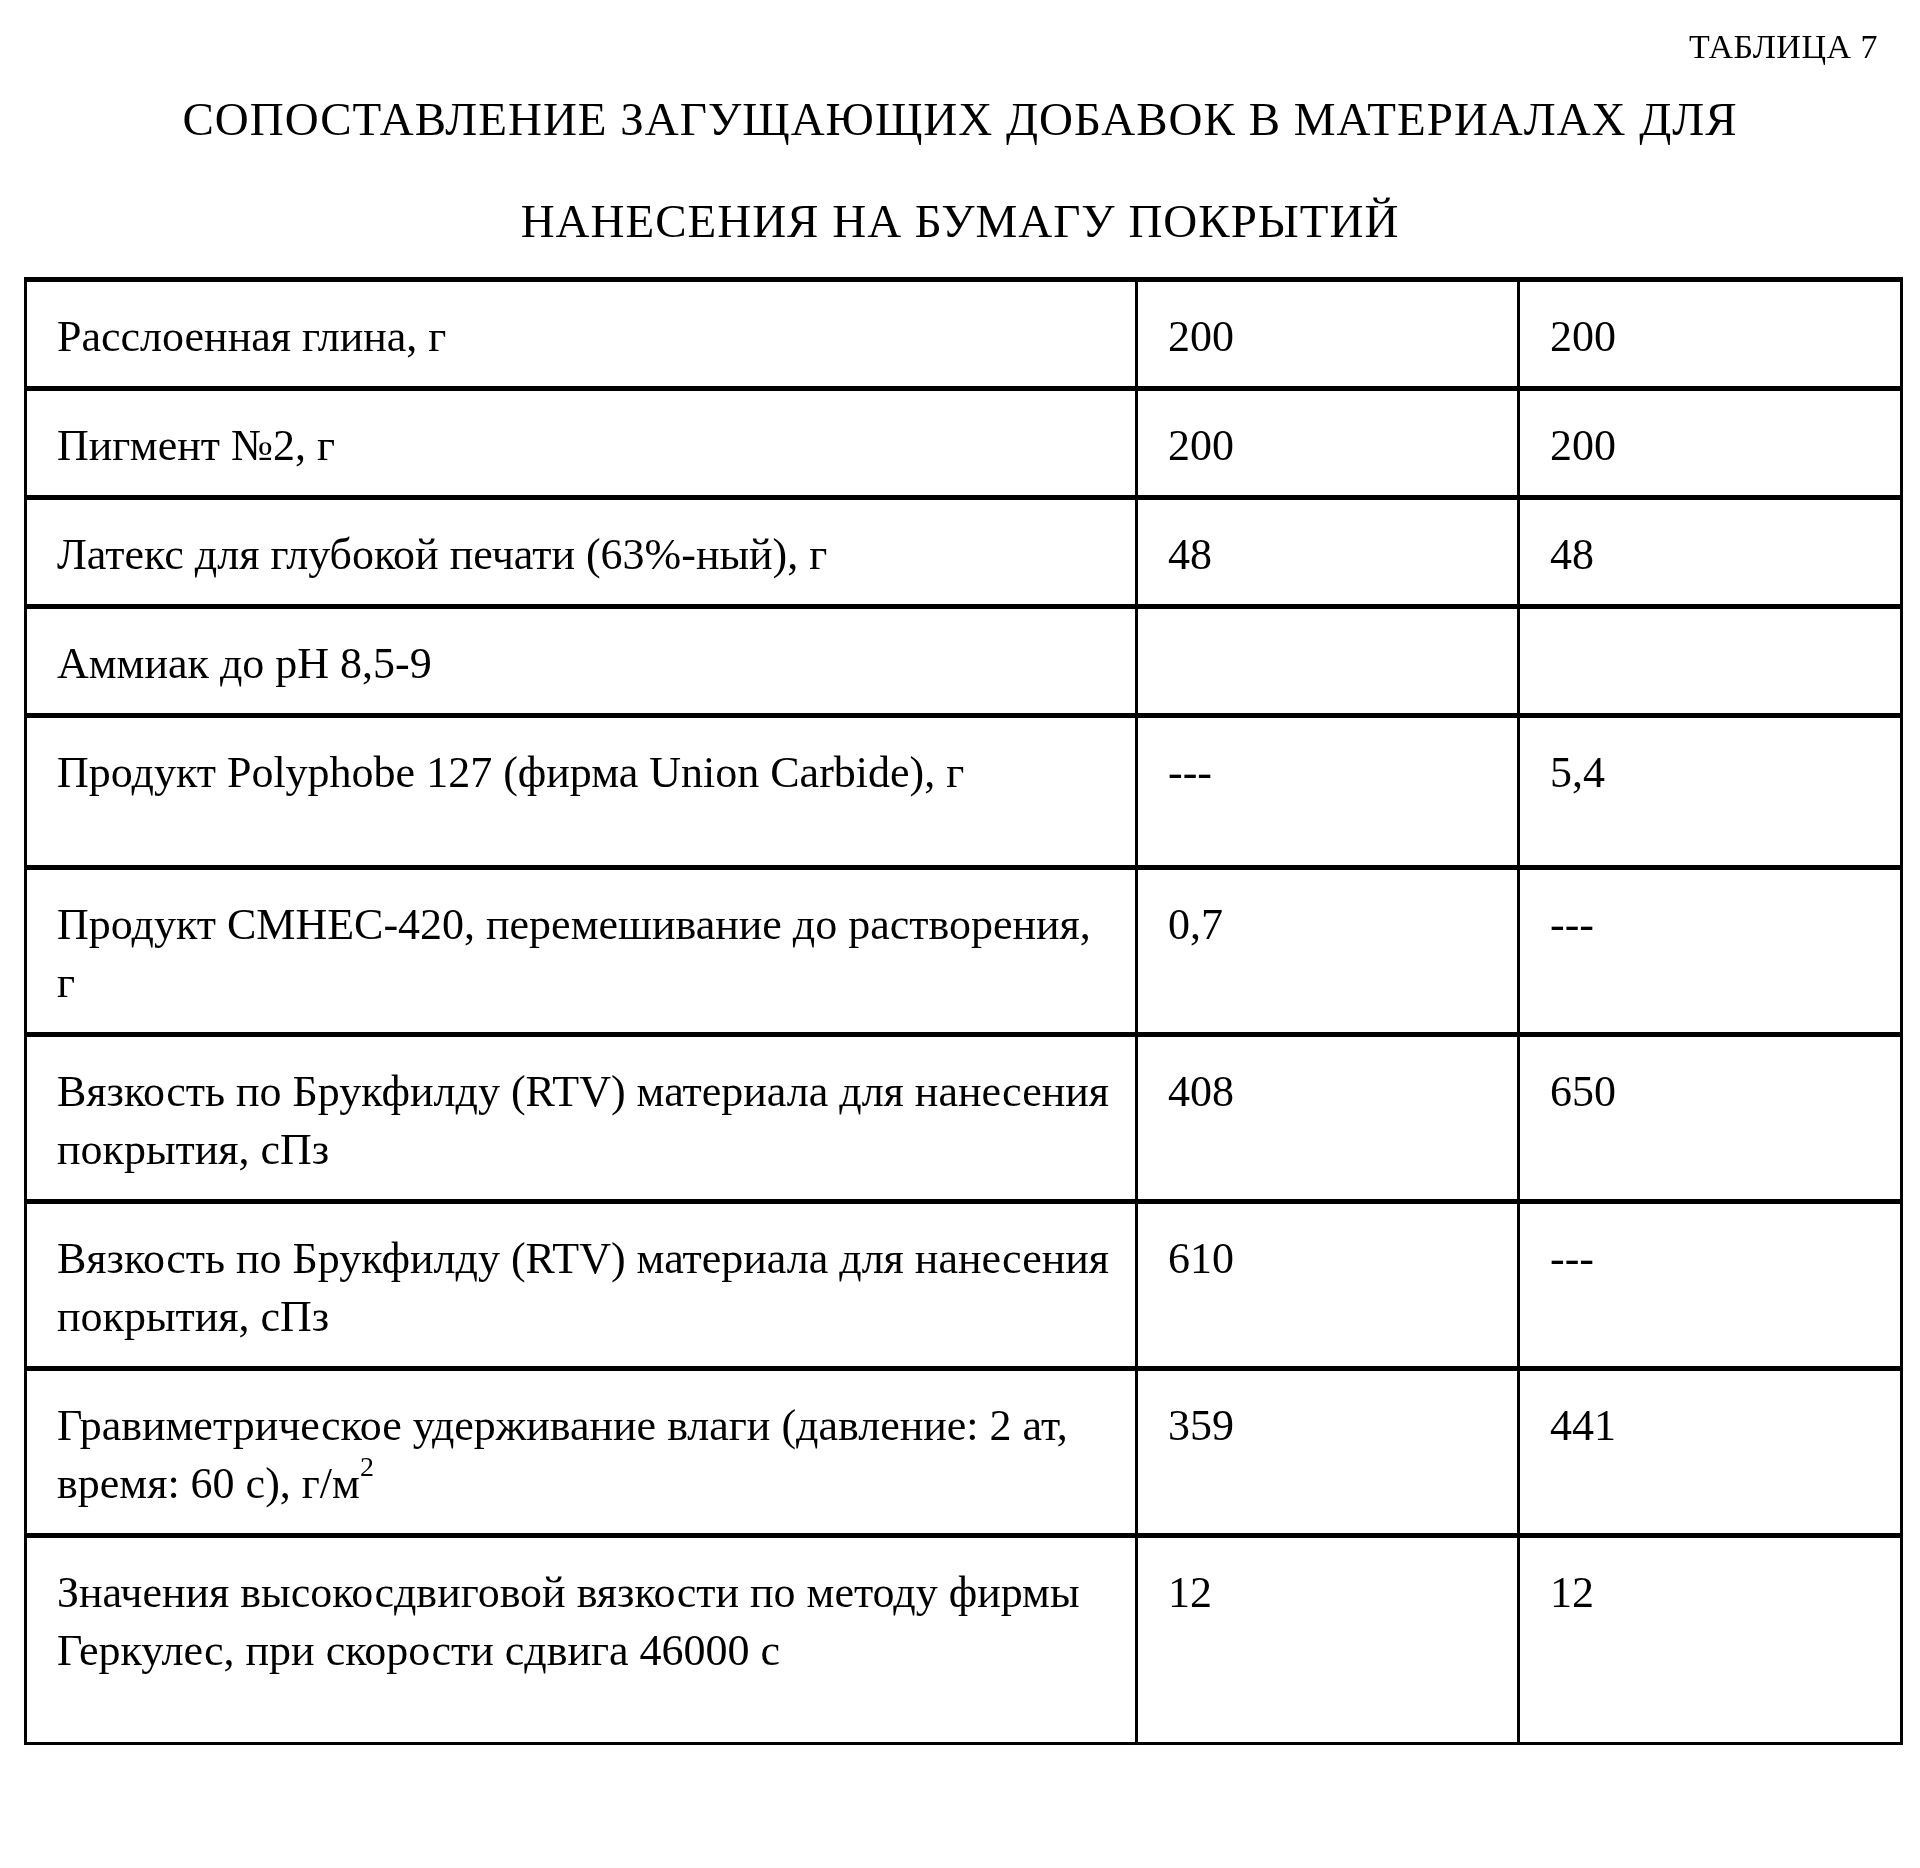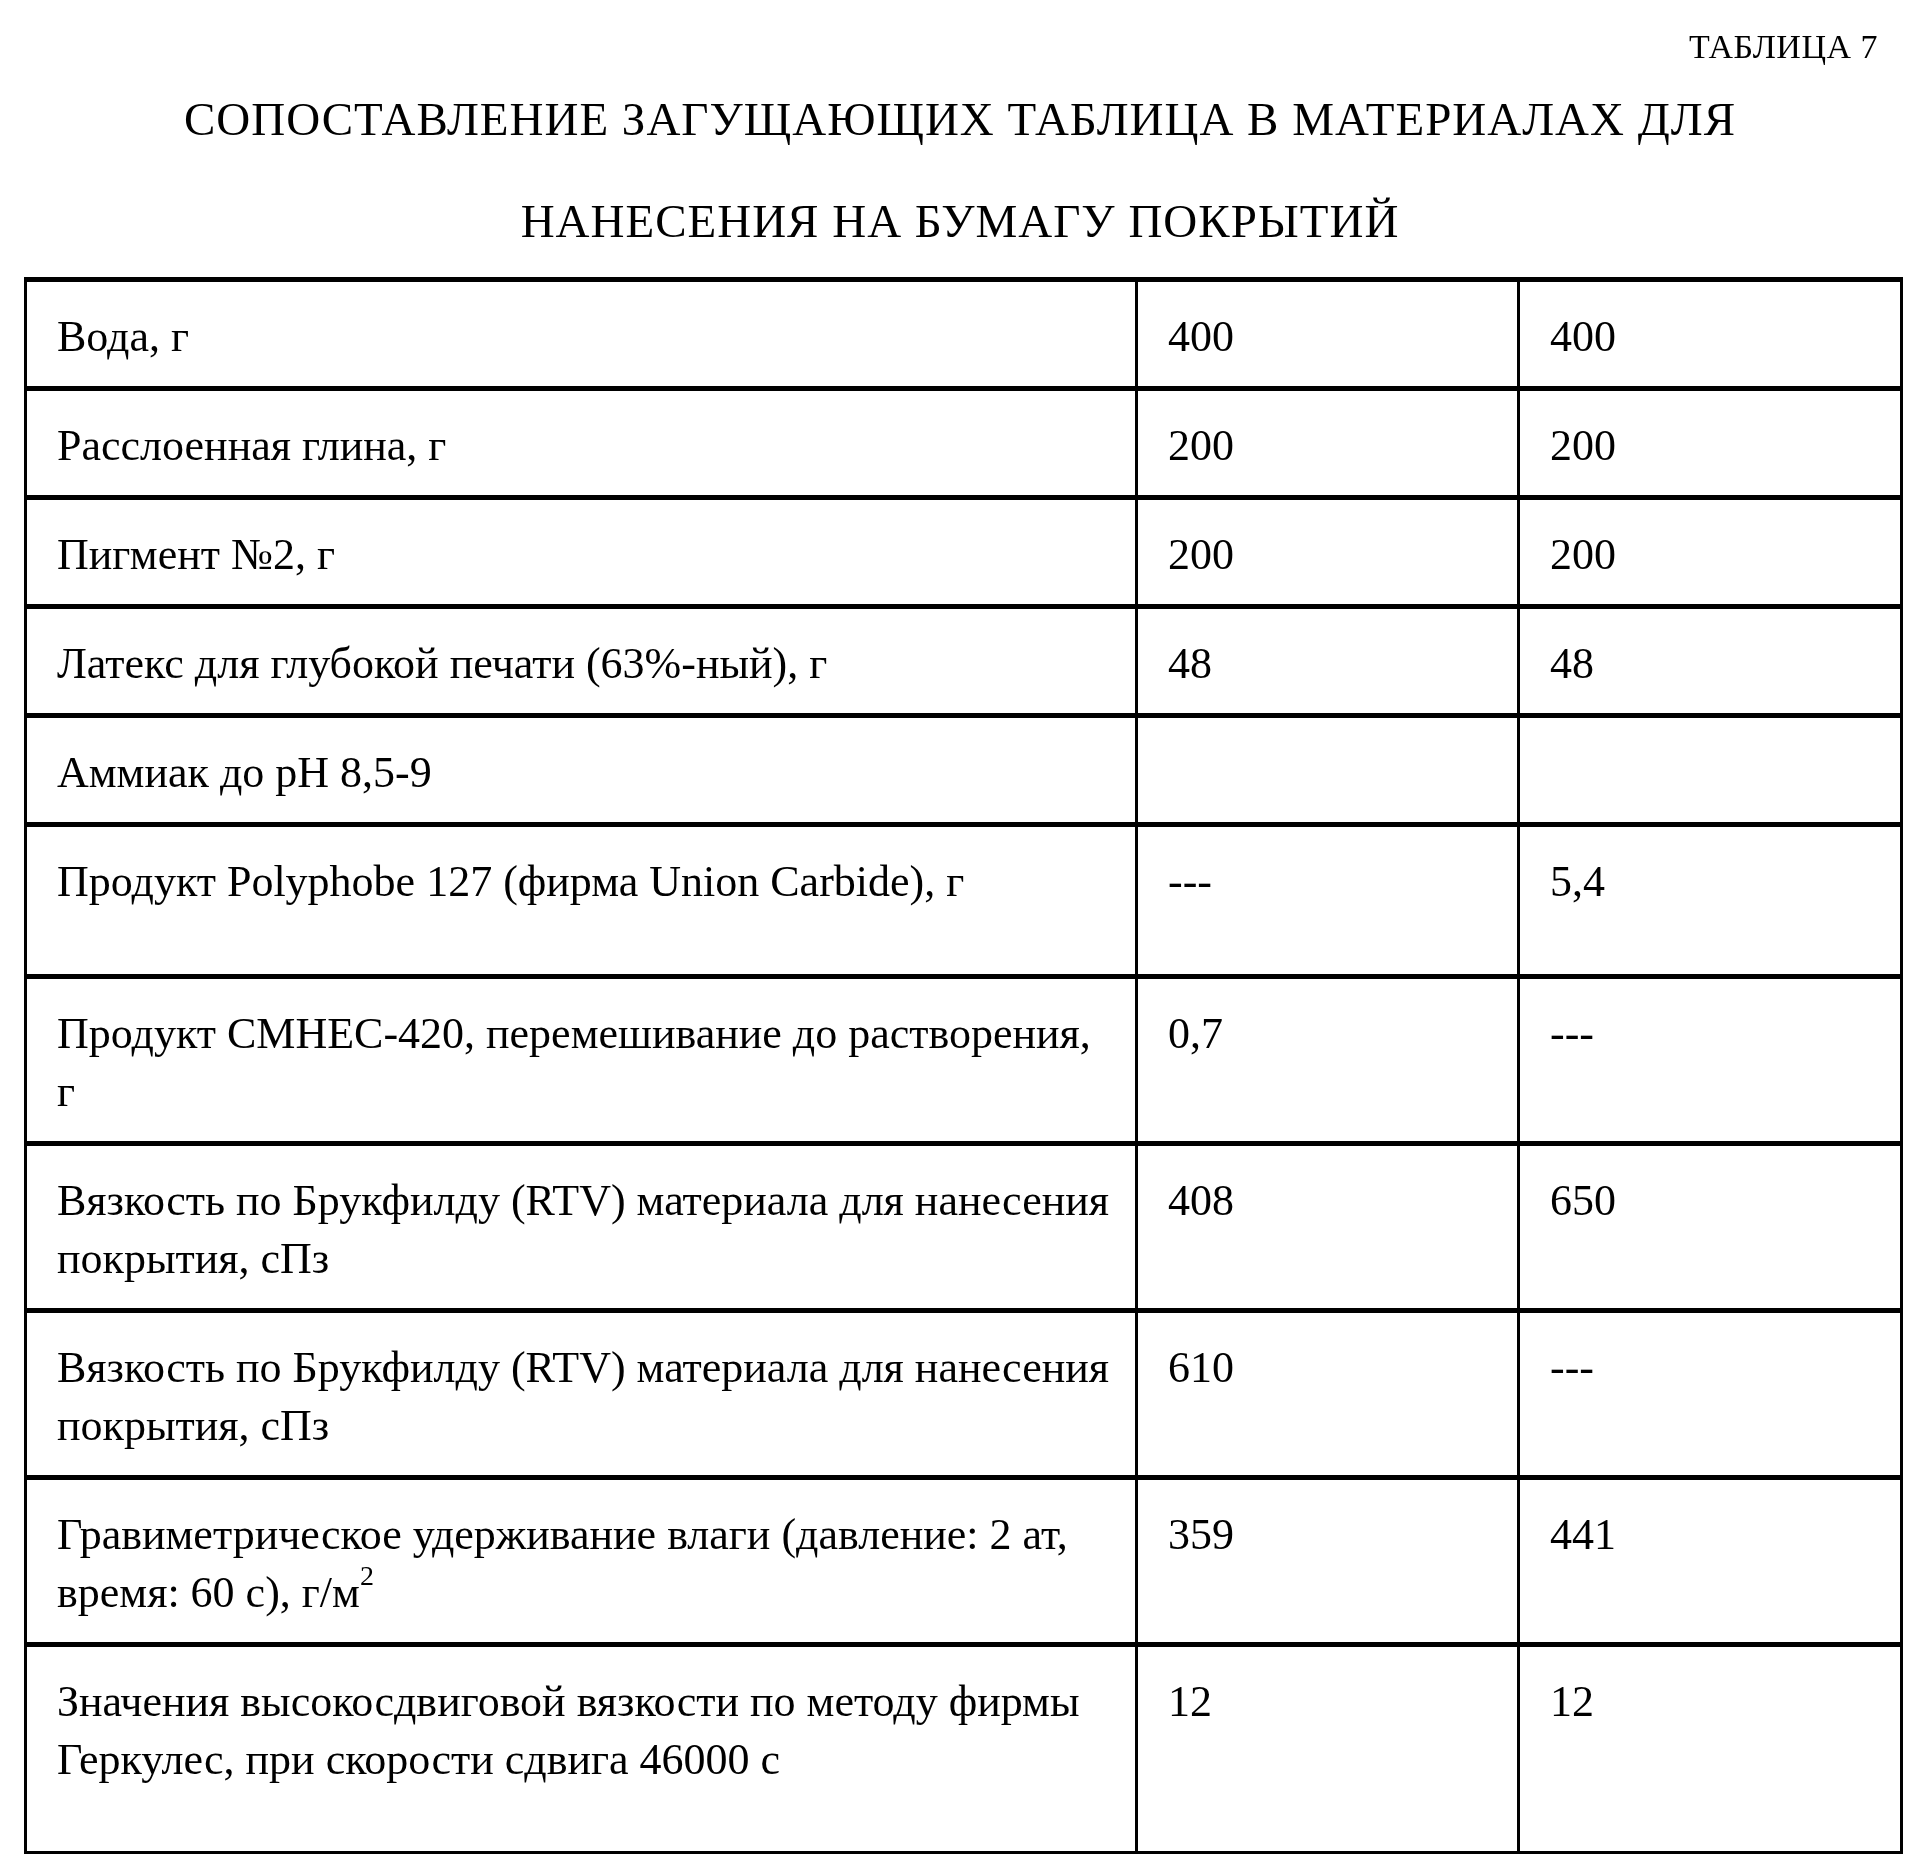--- a/index.html
+++ b/index.html
@@ -14,35 +14,30 @@
   col.c1 { width: 1111px; }
   col.c2 { width: 382px; }
   col.c3 { width: 383px; }
   td.v { padding-left: 26px; }
   sup { font-size: 28px; line-height: 0; position: relative; top: -6px; }
 </style>
 </head>
 <body>
 
 <div class="table-no">ТАБЛИЦА 7</div>
-<div class="title l1">СОПОСТАВЛЕНИЕ ЗАГУЩАЮЩИХ ТАБЛИЦА В МАТЕРИАЛАХ ДЛЯ</div>
+<div class="title l1">СОПОСТАВЛЕНИЕ ЗАГУЩАЮЩИХ ДОБАВОК В МАТЕРИАЛАХ ДЛЯ</div>
 <div class="title l2">НАНЕСЕНИЯ НА БУМАГУ ПОКРЫТИЙ</div>
 
 <table class="data">
   <colgroup>
       <col class="c1">
       <col class="c2">
       <col class="c3">
     </colgroup>
   <tbody>
-    <tr style="height:93px">
-      <td>Вода, г</td>
-      <td class="v">400</td>
-      <td class="v">400</td>
-    </tr>
     <tr style="height:92px">
       <td>Расслоенная глина, г</td>
       <td class="v">200</td>
       <td class="v">200</td>
     </tr>
     <tr style="height:91px">
       <td>Пигмент №2, г</td>
       <td class="v">200</td>
       <td class="v">200</td>
     </tr>

